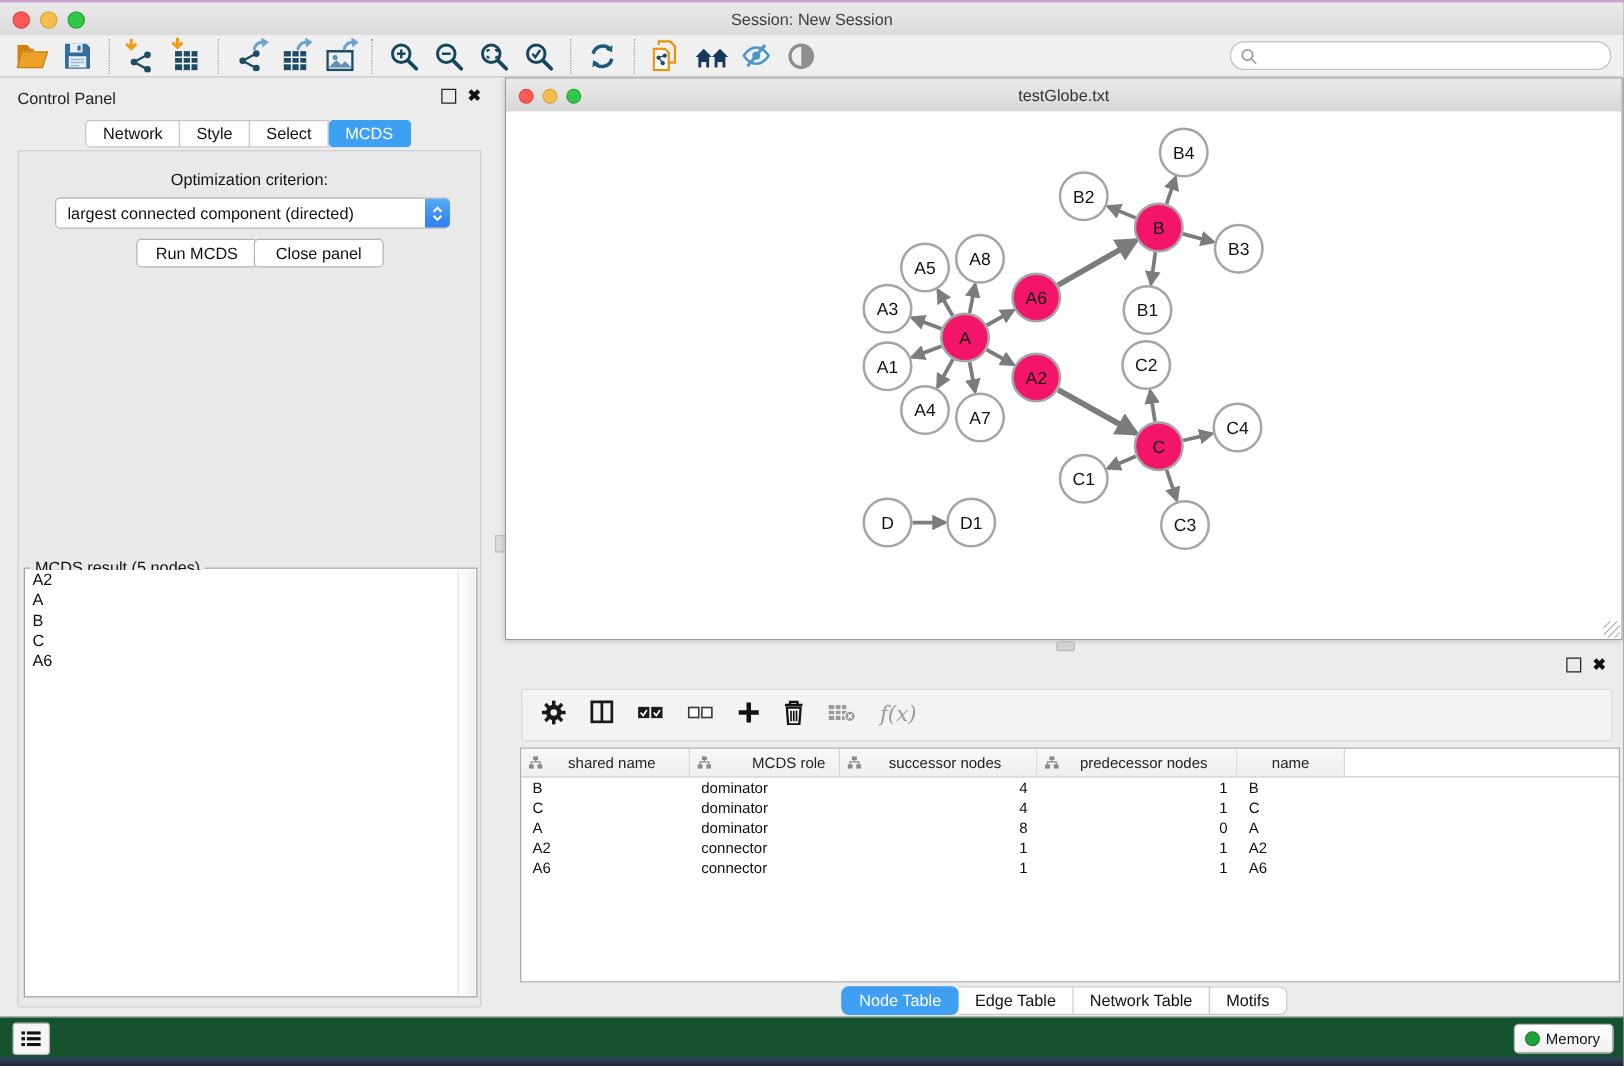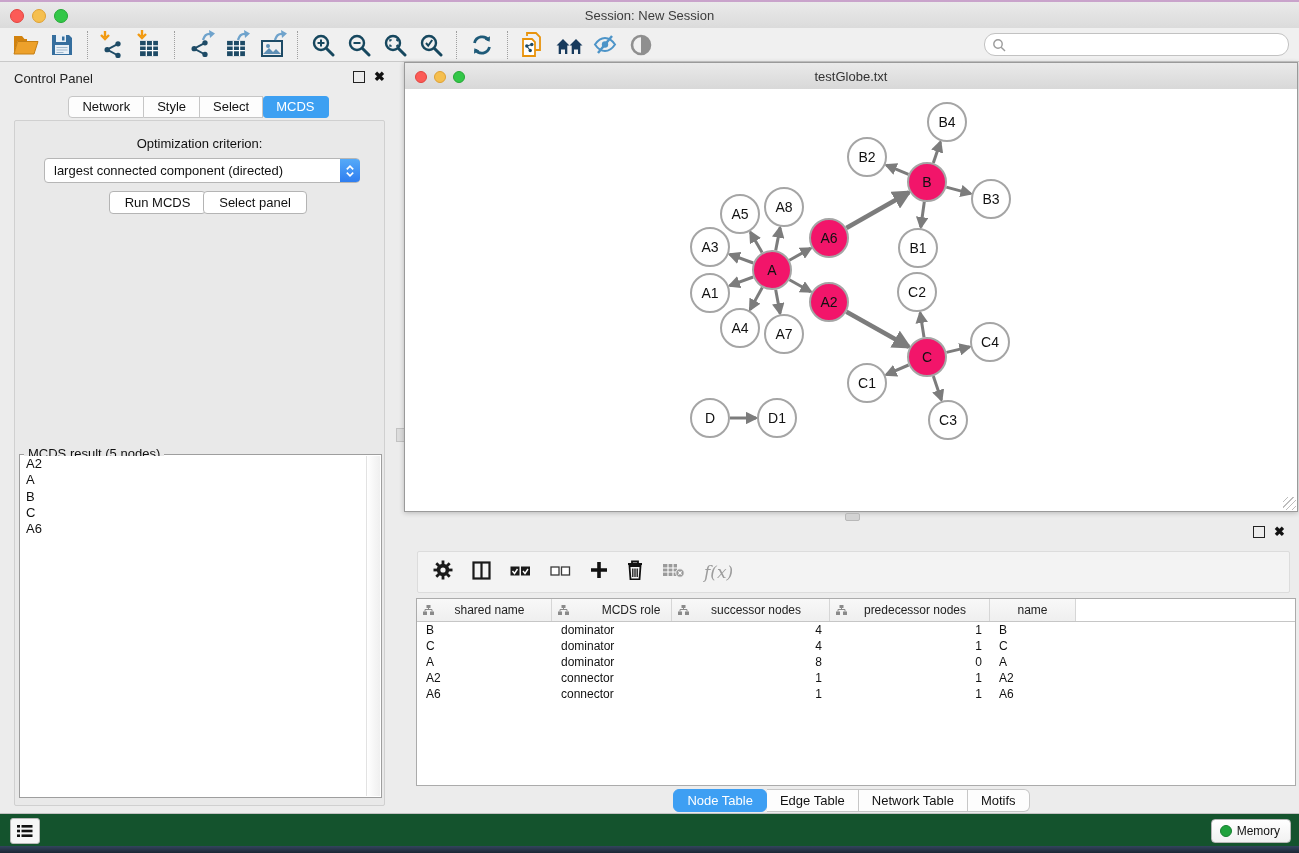--- a/index.html
+++ b/index.html
@@ -284,21 +284,21 @@
       <div class="opt-label">Optimization criterion:</div>
       <div class="selectbox">
         <span class="val">largest connected component (directed)</span>
         <span class="stepper">
           <svg width="10" height="14" viewBox="0 0 10 14">
               <path d="M1.8 5.4L5 2.2l3.2 3.2M1.8 8.6L5 11.8l3.2-3.2" stroke="#FFF" stroke-width="1.6" fill="none"></path>
             </svg>
         </span>
       </div>
       <button class="btn" style="left:78px;top:70px;width:97px;margin-left:16px;">Run MCDS</button>
-      <button class="btn" style="left:188px;top:70px;width:104px;">Select panel</button>
+      <button class="btn" style="left:188px;top:70px;width:104px;">Close panel</button>
       <div class="fieldset">
         <span class="legend">MCDS result (5 nodes)</span>
         <div class="listbox">
           <div id="mcds-list">
               <div class="mcds-item">A2</div>
               <div class="mcds-item">A</div>
               <div class="mcds-item">B</div>
               <div class="mcds-item">C</div>
               <div class="mcds-item">A6</div>
             </div>

